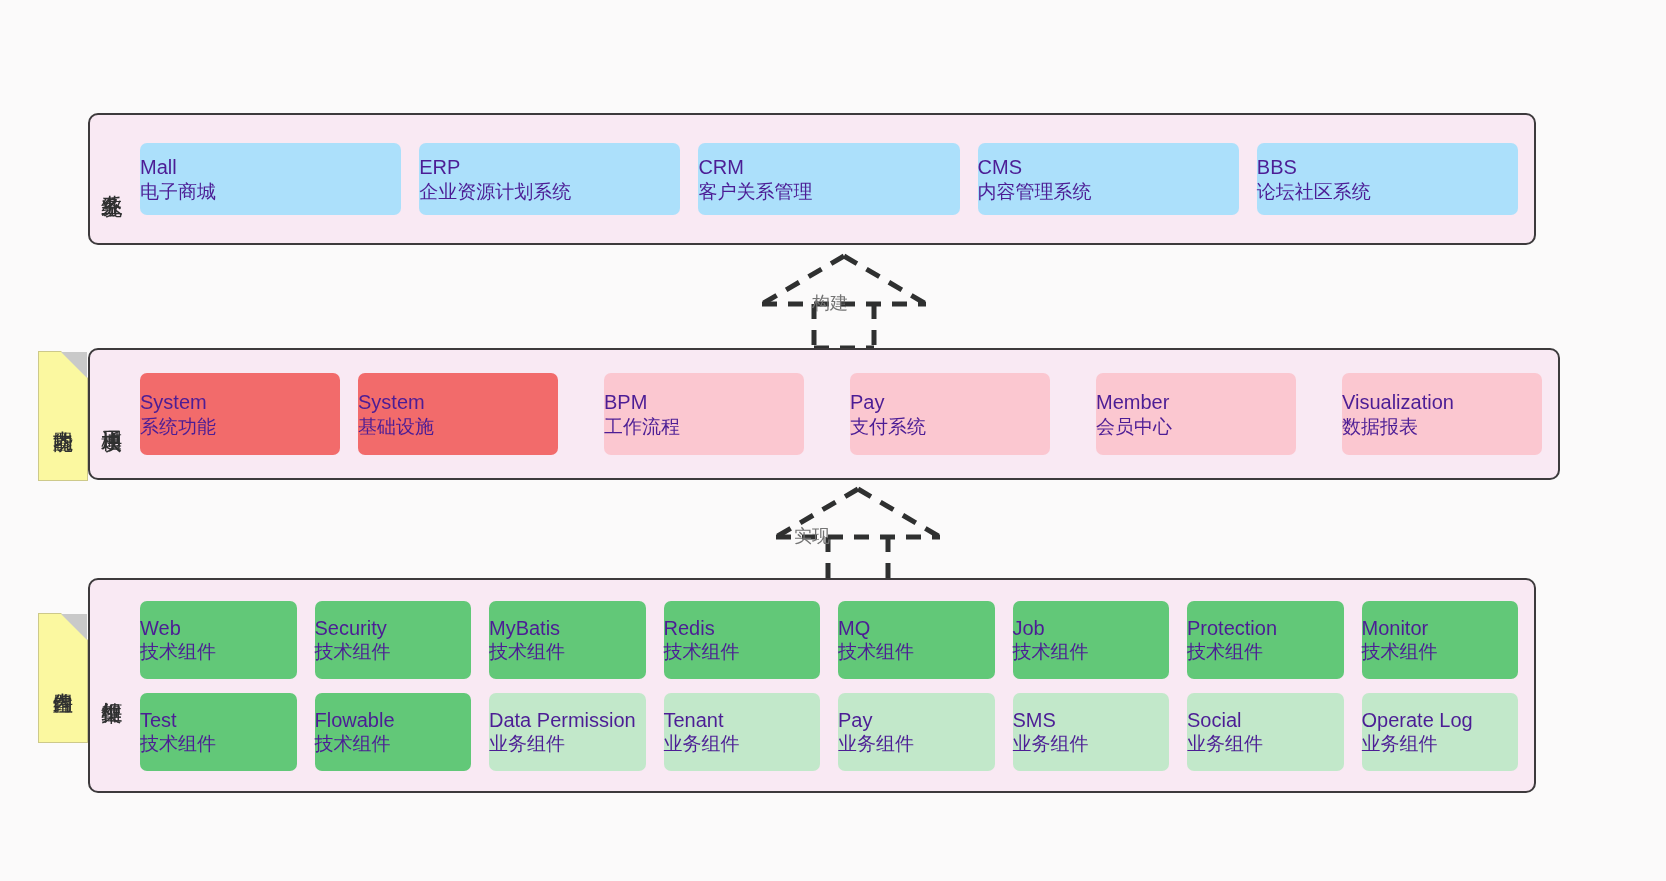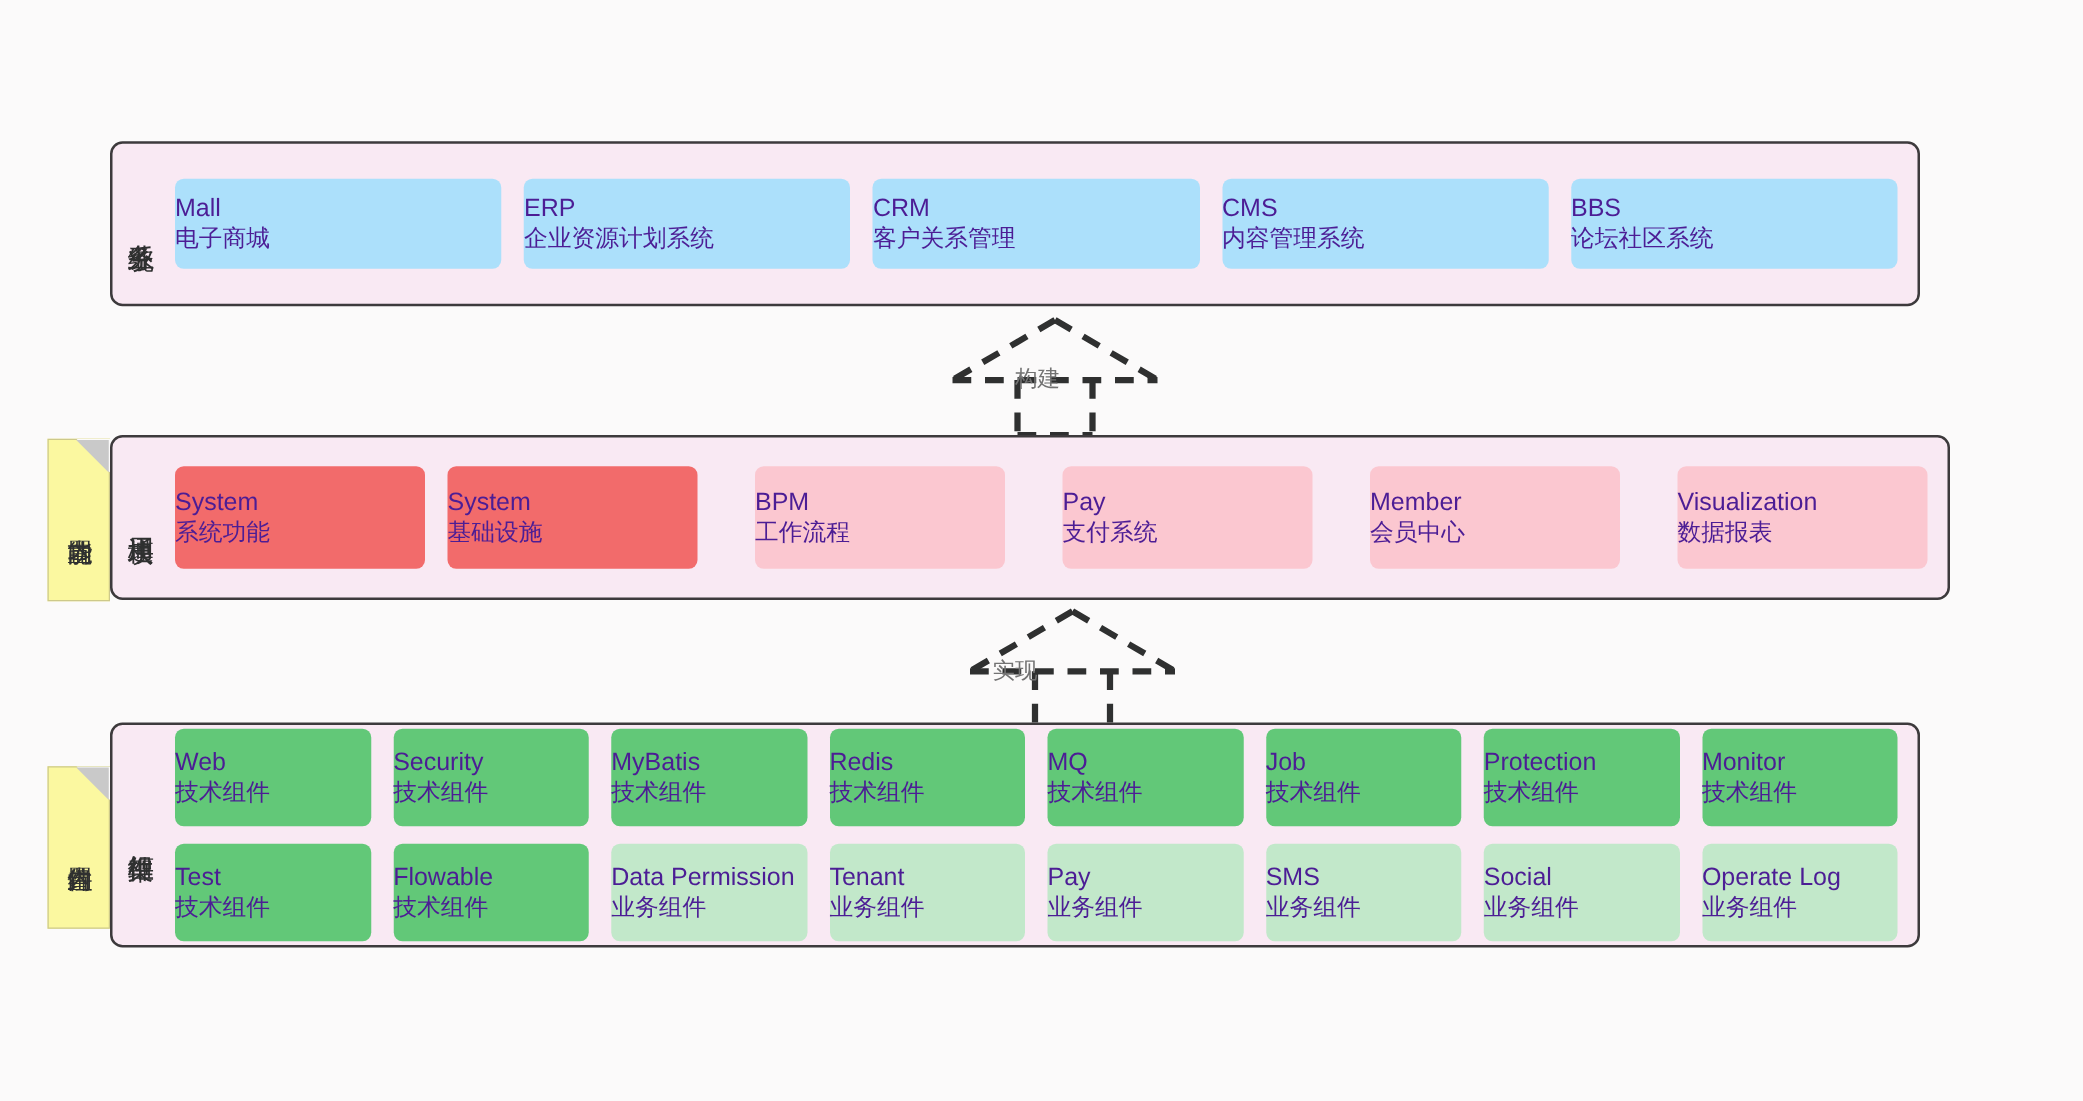--- a/index.html
+++ b/index.html
@@ -89,21 +89,21 @@
 
   
   #band-business { left: 88px; top: 113px; width: 1448px; height: 132px; }
   #band-business .cell { height: 72px; }
 
   
   #band-modules { left: 88px; top: 348px; width: 1472px; height: 132px; }
   #band-modules .cell { height: 82px; }
 
   
-  #band-framework { left: 88px; top: 578px; width: 1448px; height: 180px; }
+  #band-framework { left: 88px; top: 578px; width: 1448px; height: 215px; }
   #band-framework .cell { height: 78px; }
   #band-framework .band-title { font-size: 21px; }
 
   
   .note {
     position: absolute;
     box-sizing: border-box;
     background: #fbf8a0;
     border: 1px solid #cdc98a;
     display: flex;

